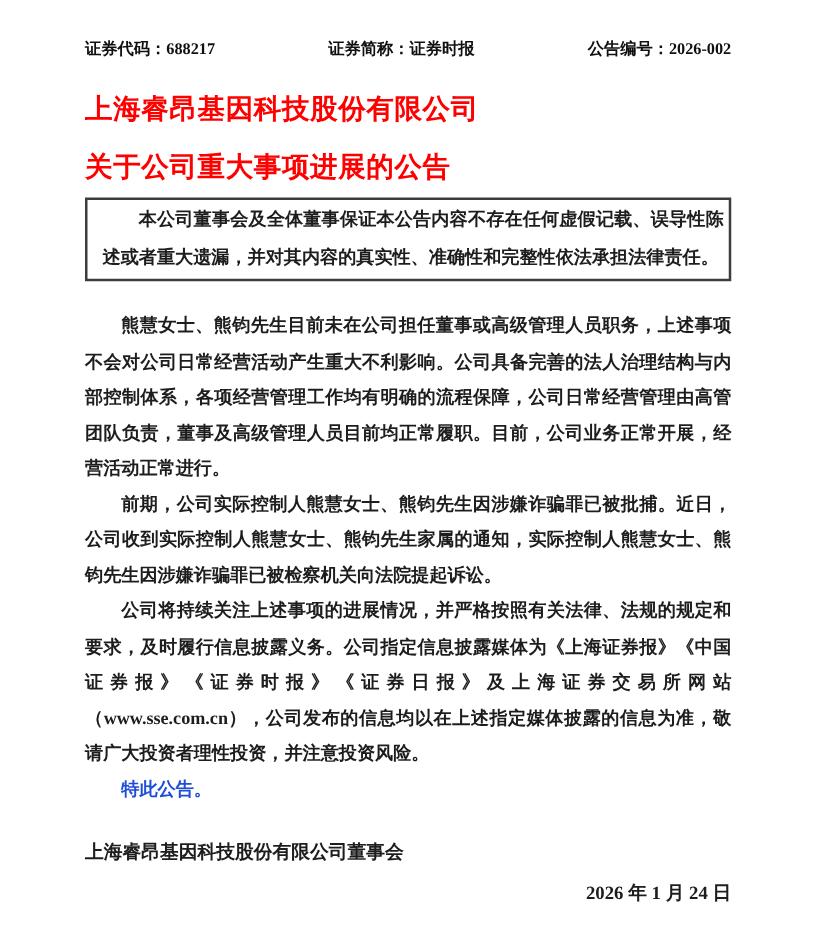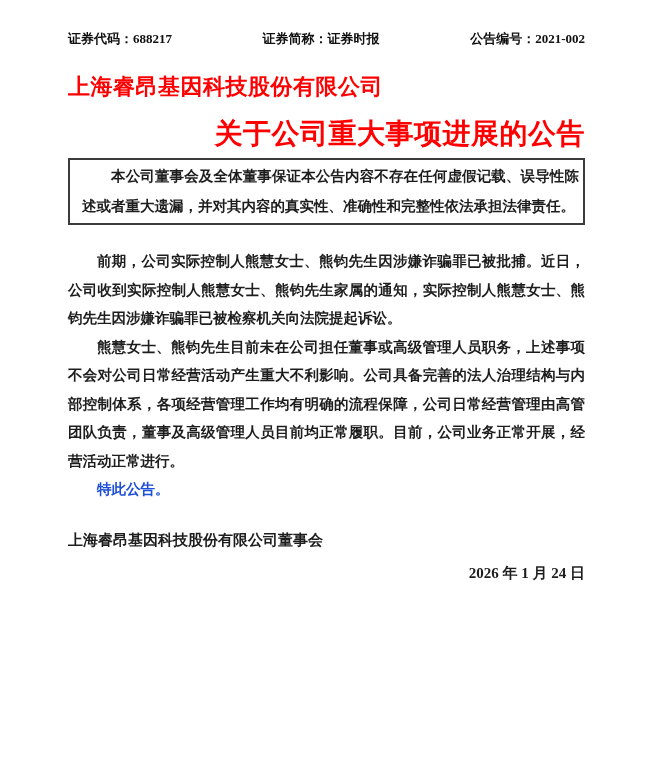--- a/index.html
+++ b/index.html
@@ -31,23 +31,23 @@
     margin-top: 24px;
     text-align: left;
     color: #fe0000;
     font-size: 22px;
     font-weight: 700;
     line-height: 29px;
     letter-spacing: 0.5px;
   }
   .doc-subtitle {
     margin-top: 18px;
-    text-align: right;
+    text-align: left;
     color: #fe0000;
-    font-size: 28px;
+    font-size: 22px;
     font-weight: 700;
     line-height: 29px;
     letter-spacing: 0.5px;
   }
   .disclaimer-box {
     margin-top: 10px;
     border: 2px solid #3c3c3c;
     padding: 1px 4px 2px 12px;
     box-sizing: border-box;
   }
@@ -96,34 +96,35 @@
   }
 </style>
 </head>
 <body>
 
 <div class="page">
 
   <div class="header-row">
     <span>证券代码：688217</span>
     <span>证券简称：证券时报</span>
-    <span>公告编号：2021-002</span>
+    <span>公告编号：2026-002</span>
   </div>
 
   <div class="doc-title">上海睿昂基因科技股份有限公司</div>
 
   <div class="doc-subtitle">关于公司重大事项进展的公告</div>
 
   <div class="disclaimer-box">
     <div class="disclaimer-text">本公司董事会及全体董事保证本公告内容不存在任何虚假记载、误导性陈述或者重大遗漏，并对其内容的真实性、准确性和完整性依法承担法律责任。</div>
   </div>
 
   <div class="paragraphs">
+    <p class="body-paragraph">熊慧女士、熊钧先生目前未在公司担任董事或高级管理人员职务，上述事项不会对公司日常经营活动产生重大不利影响。公司具备完善的法人治理结构与内部控制体系，各项经营管理工作均有明确的流程保障，公司日常经营管理由高管团队负责，董事及高级管理人员目前均正常履职。目前，公司业务正常开展，经营活动正常进行。</p>
     <p class="body-paragraph">前期，公司实际控制人熊慧女士、熊钧先生因涉嫌诈骗罪已被批捕。近日，公司收到实际控制人熊慧女士、熊钧先生家属的通知，实际控制人熊慧女士、熊钧先生因涉嫌诈骗罪已被检察机关向法院提起诉讼。</p>
-    <p class="body-paragraph">熊慧女士、熊钧先生目前未在公司担任董事或高级管理人员职务，上述事项不会对公司日常经营活动产生重大不利影响。公司具备完善的法人治理结构与内部控制体系，各项经营管理工作均有明确的流程保障，公司日常经营管理由高管团队负责，董事及高级管理人员目前均正常履职。目前，公司业务正常开展，经营活动正常进行。</p>
+    <p class="body-paragraph">公司将持续关注上述事项的进展情况，并严格按照有关法律、法规的规定和要求，及时履行信息披露义务。公司指定信息披露媒体为《上海证券报》《中国证券报》《证券时报》《证券日报》及上海证券交易所网站（www.sse.com.cn），公司发布的信息均以在上述指定媒体披露的信息为准，敬请广大投资者理性投资，并注意投资风险。</p>
   </div>
 
   <div class="closing-remark">特此公告。</div>
 
   <div class="signature">上海睿昂基因科技股份有限公司董事会</div>
 
   <div class="sign-date">2026 年 1 月 24 日</div>
 
 </div>
 

